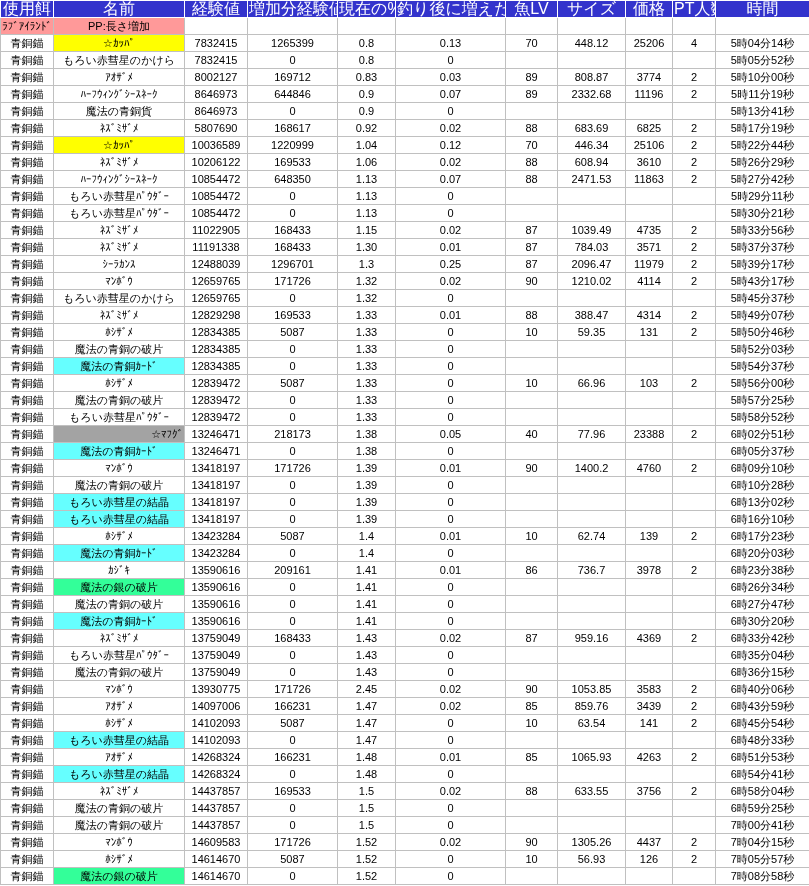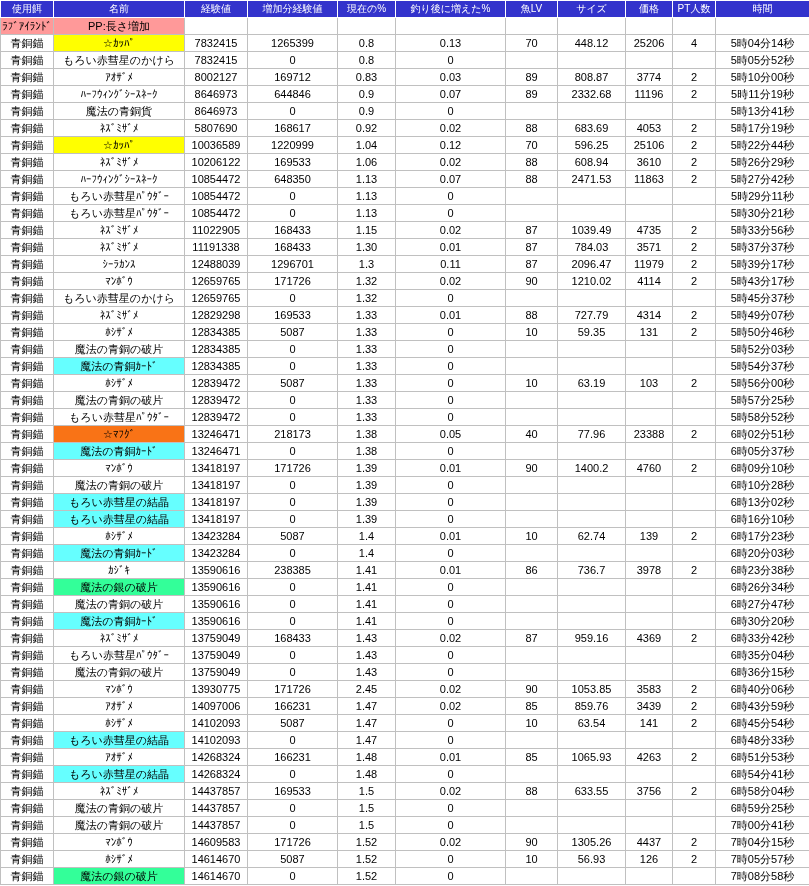--- a/index.html
+++ b/index.html
@@ -19,21 +19,21 @@
     vertical-align: middle;
     overflow: hidden;
     white-space: nowrap;
     font-weight: normal;
     line-height: 16px;
   }
   table.sheet th {
     background: var(--header-bg, #3333CC);
     color: var(--header-fg, #FFFFFF);
     border-color: #FFFFFF;
-    font-size: 10px;
+    font-size: 16px;
   }
   td.pink { background: var(--subheader-bg, #FF9999); }
 </style>
 </head>
 <body>
 
 <table class="sheet">
   <colgroup>
     <col style="width:53px">
     <col style="width:131px">
@@ -143,33 +143,33 @@
       </tr>
       <tr>
         <td>青銅錨</td>
         <td>ﾈｽﾞﾐｻﾞﾒ</td>
         <td>5807690</td>
         <td>168617</td>
         <td>0.92</td>
         <td>0.02</td>
         <td>88</td>
         <td>683.69</td>
-        <td>4053</td>
+        <td>6825</td>
         <td>2</td>
         <td>5時17分19秒</td>
       </tr>
       <tr>
         <td>青銅錨</td>
         <td style="background: rgb(255, 255, 0);">☆ｶｯﾊﾟ</td>
         <td>10036589</td>
         <td>1220999</td>
         <td>1.04</td>
         <td>0.12</td>
         <td>70</td>
-        <td>596.25</td>
+        <td>446.34</td>
         <td>25106</td>
         <td>2</td>
         <td>5時22分44秒</td>
       </tr>
       <tr>
         <td>青銅錨</td>
         <td>ﾈｽﾞﾐｻﾞﾒ</td>
         <td>10206122</td>
         <td>169533</td>
         <td>1.06</td>
@@ -244,21 +244,21 @@
         <td>3571</td>
         <td>2</td>
         <td>5時37分37秒</td>
       </tr>
       <tr>
         <td>青銅錨</td>
         <td>ｼｰﾗｶﾝｽ</td>
         <td>12488039</td>
         <td>1296701</td>
         <td>1.3</td>
-        <td>0.11</td>
+        <td>0.25</td>
         <td>87</td>
         <td>2096.47</td>
         <td>11979</td>
         <td>2</td>
         <td>5時39分17秒</td>
       </tr>
       <tr>
         <td>青銅錨</td>
         <td>ﾏﾝﾎﾞｳ</td>
         <td>12659765</td>
@@ -285,21 +285,21 @@
         <td>5時45分37秒</td>
       </tr>
       <tr>
         <td>青銅錨</td>
         <td>ﾈｽﾞﾐｻﾞﾒ</td>
         <td>12829298</td>
         <td>169533</td>
         <td>1.33</td>
         <td>0.01</td>
         <td>88</td>
-        <td>727.79</td>
+        <td>388.47</td>
         <td>4314</td>
         <td>2</td>
         <td>5時49分07秒</td>
       </tr>
       <tr>
         <td>青銅錨</td>
         <td>ﾎｼｻﾞﾒ</td>
         <td>12834385</td>
         <td>5087</td>
         <td>1.33</td>
@@ -337,21 +337,21 @@
         <td>5時54分37秒</td>
       </tr>
       <tr>
         <td>青銅錨</td>
         <td>ﾎｼｻﾞﾒ</td>
         <td>12839472</td>
         <td>5087</td>
         <td>1.33</td>
         <td>0</td>
         <td>10</td>
-        <td>63.19</td>
+        <td>66.96</td>
         <td>103</td>
         <td>2</td>
         <td>5時56分00秒</td>
       </tr>
       <tr>
         <td>青銅錨</td>
         <td>魔法の青銅の破片</td>
         <td>12839472</td>
         <td>0</td>
         <td>1.33</td>
@@ -370,21 +370,21 @@
         <td>1.33</td>
         <td>0</td>
         <td></td>
         <td></td>
         <td></td>
         <td></td>
         <td>5時58分52秒</td>
       </tr>
       <tr>
         <td>青銅錨</td>
-        <td style="background: #f97316;">☆ﾏﾌｸﾞ</td>
+        <td style="background: #a3a3a3; text-align: right;">☆ﾏﾌｸﾞ</td>
         <td>13246471</td>
         <td>218173</td>
         <td>1.38</td>
         <td>0.05</td>
         <td>40</td>
         <td>77.96</td>
         <td>23388</td>
         <td>2</td>
         <td>6時02分51秒</td>
       </tr>
@@ -476,21 +476,21 @@
         <td></td>
         <td></td>
         <td></td>
         <td></td>
         <td>6時20分03秒</td>
       </tr>
       <tr>
         <td>青銅錨</td>
         <td>ｶｼﾞｷ</td>
         <td>13590616</td>
-        <td>238385</td>
+        <td>209161</td>
         <td>1.41</td>
         <td>0.01</td>
         <td>86</td>
         <td>736.7</td>
         <td>3978</td>
         <td>2</td>
         <td>6時23分38秒</td>
       </tr>
       <tr>
         <td>青銅錨</td>

